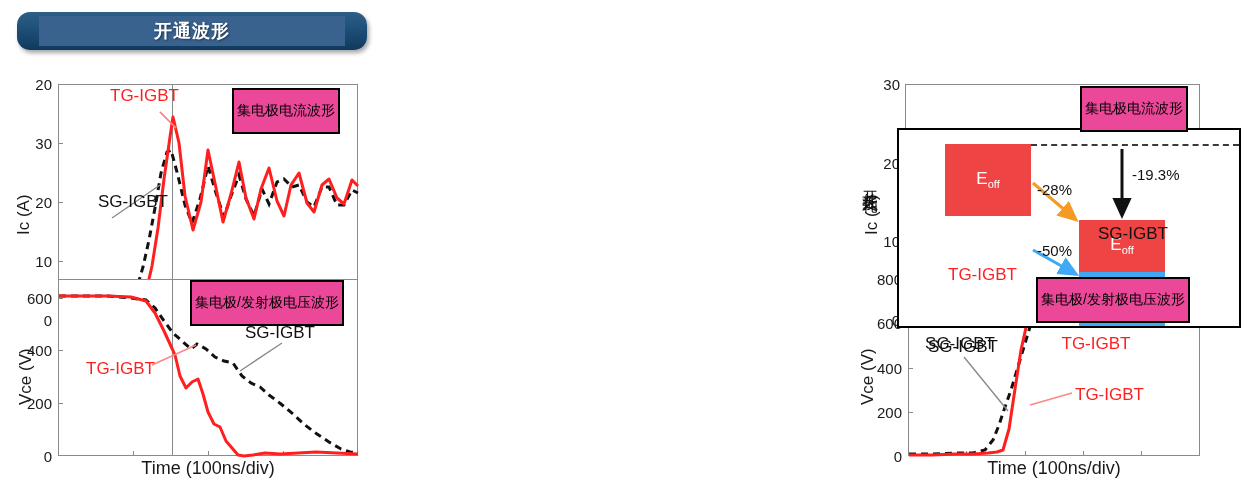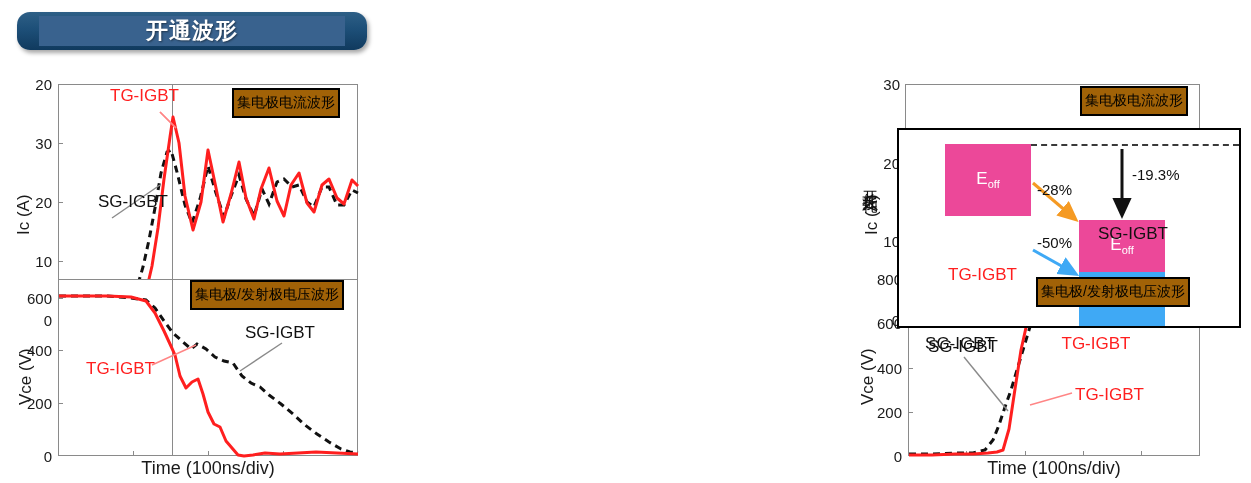--- a/index.html
+++ b/index.html
@@ -25,21 +25,21 @@
   }
   .banner-label{
     position:relative;z-index:3;color:#ffffff;font-weight:bold;
     letter-spacing:1px;text-shadow:1px 1px 2px rgba(0,0,0,.45);
   }
   #banner-turnon{
     left:17px;top:12px;width:350px;height:38px;
     background:linear-gradient(180deg,#2e5f86 0%,#1d4f78 45%,#103a5e 100%);
   }
   #banner-turnon .banner-inner{background:#39628e;}
-  #banner-turnon .banner-label{font-size:22px;}
+  #banner-turnon .banner-label{font-size:18px;}
 
   #banner-turnoff{
     left:438px;top:12px;width:350px;height:38px;
     background:linear-gradient(90deg,#0c3d63 0%,#16578b 45%,#0d3f66 100%);
   }
   #banner-turnoff .banner-inner{left:150px;right:22px;background:rgba(86,126,170,.55);}
   #banner-turnoff .banner-label{font-size:18px;}
 
   
   .plot{position:absolute;}
@@ -53,40 +53,40 @@
     white-space:nowrap;transform:translateY(-50%);
   }
   .tickmark{position:absolute;width:5px;height:1px;background:#8a8a8a;}
   .xtickmark{position:absolute;width:1px;height:5px;background:#8a8a8a;}
   .xtitle{
     position:absolute;font-size:18px;color:#1a1a1a;white-space:nowrap;
     text-align:center;
   }
   .cursor{position:absolute;width:1px;background:#8a8a8a;}
   .annbox{
-    position:absolute;border:2px solid #000;background:#a16207;
-    font-size:14px;color:#000;padding:4px 3px;white-space:nowrap;z-index:6;
+    position:absolute;border:2px solid #000;background:#ec4899;
+    font-size:14px;color:#000;padding:12px 3px;white-space:nowrap;z-index:6;
     line-height:1.25;
   }
   .curvelabel{position:absolute;font-size:17px;white-space:nowrap;z-index:5;}
   .lbl-red{color:#ff1f1f;}
   .lbl-blk{color:#111;}
   svg.wave{position:absolute;left:0;top:0;overflow:visible;}
 
   
   #loss-frame{
     position:absolute;left:57px;top:128px;width:344px;height:200px;
     border:2px solid #000;background:#fff;box-sizing:border-box;
   }
   #loss-ytitle{
     position:absolute;left:22px;top:178px;font-size:16px;color:#111;
     writing-mode:vertical-rl;letter-spacing:2px;line-height:1;
   }
   .bar{position:absolute;display:flex;align-items:center;justify-content:center;}
-  .bar-eoff{background:#ec4899;}
+  .bar-eoff{background:#ef4444;}
   .bar-eon{background:#3fa9f5;}
   .bar-text{color:#fff;font-size:17px;line-height:1;}
   .bar-text sub{font-size:11px;}
   .cat-label{position:absolute;font-size:17px;white-space:nowrap;text-align:center;}
   .pct-label{position:absolute;font-size:15px;color:#111;white-space:nowrap;z-index:7;}
   .dashline{
     position:absolute;height:0;border-top:2px dashed #3a3a3a;
   }
 </style>
 </head>
@@ -295,19 +295,19 @@
         <marker id="ah-black" markerWidth="7" markerHeight="7" refX="5" refY="3.2" orient="auto">
           <path d="M0,0 L7,3.2 L0,6.4 z" fill="#111111"></path>
         </marker>
       </defs>
       <line x1="134" y1="53" x2="175" y2="88" stroke="#f59a23" stroke-width="3" marker-end="url(#ah-orange)"></line>
       <line x1="134" y1="120" x2="175" y2="143" stroke="#3fa9f5" stroke-width="3" marker-end="url(#ah-blue)"></line>
       <line x1="223" y1="19" x2="223" y2="83" stroke="#111111" stroke-width="3" marker-end="url(#ah-black)"></line>
     </svg>
 
     <div class="pct-label" style="left:138px;top:51px;">-28%</div>
-    <div class="pct-label" style="left:138px;top:104px;">-50%</div>
+    <div class="pct-label" style="left:138px;top:112px;">-50%</div>
     <div class="pct-label" style="left:233px;top:36px;">-19.3%</div>
   </div>
 
   <div class="cat-label" style="left:60px;top:334px;width:120px;color:#111;">SG-IGBT</div>
   <div class="cat-label" style="left:196px;top:334px;width:120px;color:#ff1f1f;">TG-IGBT</div>
 </div>
 
 </body></html>

